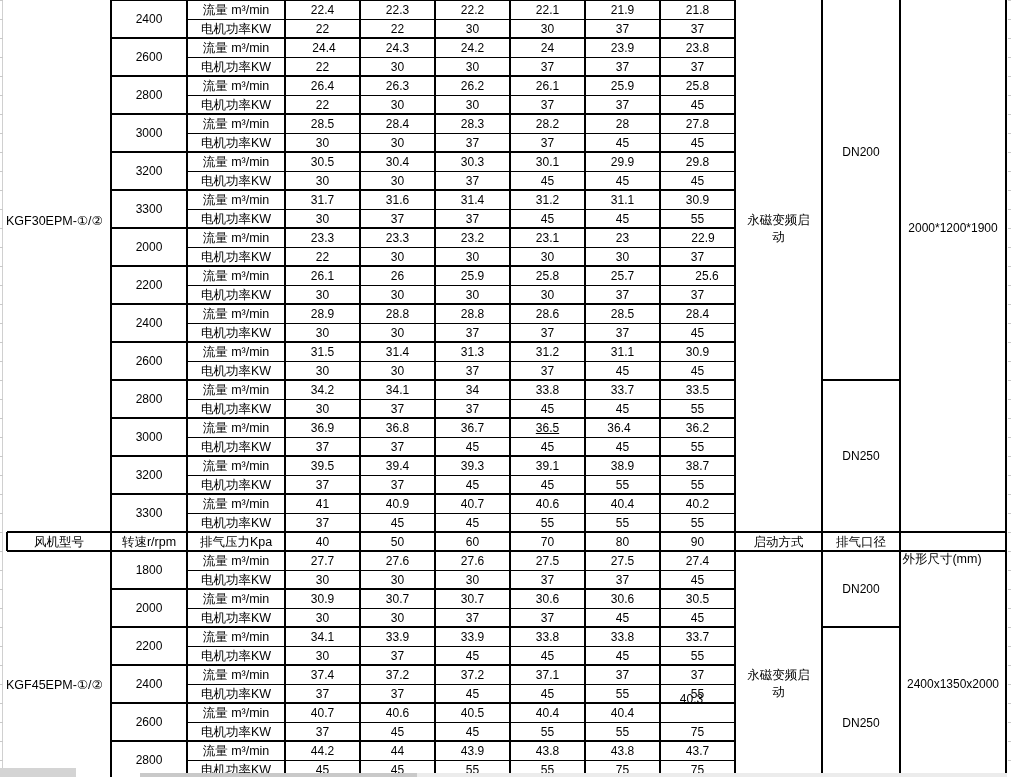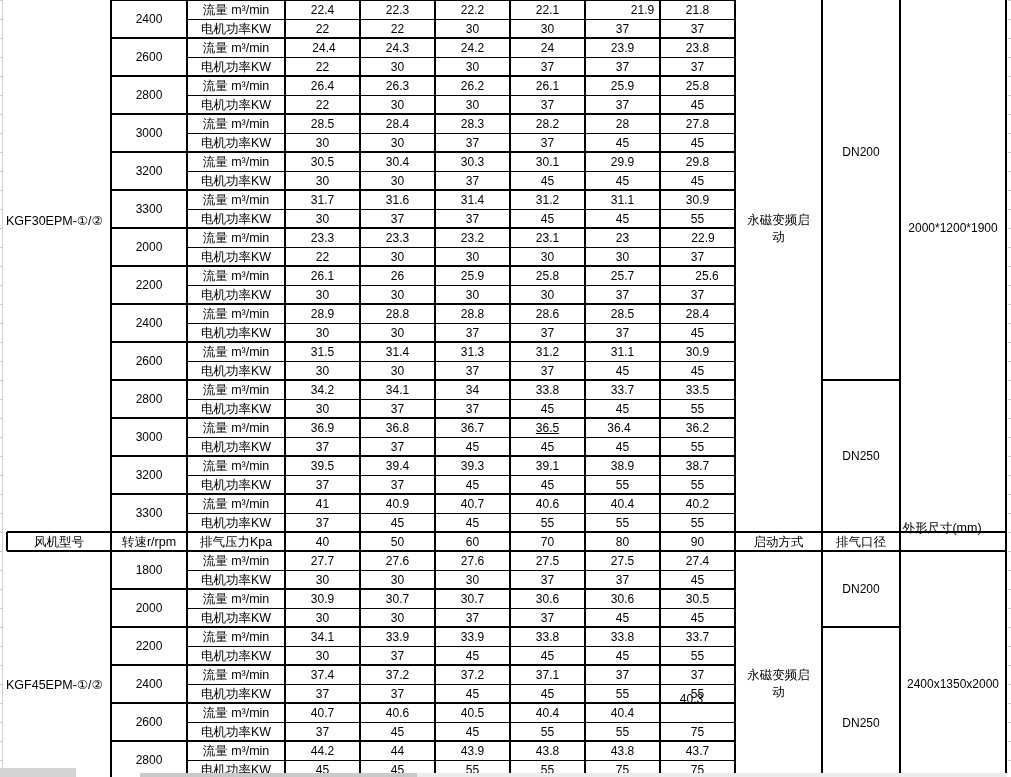--- a/index.html
+++ b/index.html
@@ -56,31 +56,31 @@
       <div class="cell cjk" style="left: 111px; top: 532.5px; width: 76px;">转速r/rpm</div>
       <div class="cell cjk" style="left: 187px; top: 532.5px; width: 98px;">排气压力Kpa</div>
       <div class="cell" style="left: 285px; top: 532.5px; width: 75px;">40</div>
       <div class="cell" style="left: 360px; top: 532.5px; width: 75px;">50</div>
       <div class="cell" style="left: 435px; top: 532.5px; width: 75px;">60</div>
       <div class="cell" style="left: 510px; top: 532.5px; width: 75px;">70</div>
       <div class="cell" style="left: 585px; top: 532.5px; width: 75px;">80</div>
       <div class="cell" style="left: 660px; top: 532.5px; width: 75px;">90</div>
       <div class="cell cjk" style="left: 735px; top: 532.5px; width: 87px;">启动方式</div>
       <div class="cell cjk" style="left: 822px; top: 532.5px; width: 78px;">排气口径</div>
-      <div class="cell cjk" style="left: 900px; top: 519px; width: 84px; text-align: right;">外形尺寸(mm)</div>
+      <div class="cell cjk" style="left: 900px; top: 550px; width: 84px; text-align: right;">外形尺寸(mm)</div>
       <div class="hline" style="left: 111px; top: -1px; width: 624px; height: 2px;"></div>
       <div class="hline" style="left: 187px; top: 19px; width: 548px; height: 1px;"></div>
       <div class="cell" style="left: 111px; top: 10px; width: 76px;">2400</div>
       <div class="cell cjk" style="left: 187px; top: 0.5px; width: 98px;">流量 m³/min</div>
       <div class="cell cjk" style="left: 187px; top: 19.5px; width: 98px;">电机功率KW</div>
       <div class="cell" style="left: 285px; top: 0.5px; width: 75px;">22.4</div>
       <div class="cell" style="left: 360px; top: 0.5px; width: 75px;">22.3</div>
       <div class="cell" style="left: 435px; top: 0.5px; width: 75px;">22.2</div>
       <div class="cell" style="left: 510px; top: 0.5px; width: 75px;">22.1</div>
-      <div class="cell" style="left: 585px; top: 0.5px; width: 75px; margin-left: 20px;">21.9</div>
+      <div class="cell" style="left: 585px; top: 0.5px; width: 75px;">21.9</div>
       <div class="cell" style="left: 660px; top: 0.5px; width: 75px;">21.8</div>
       <div class="cell" style="left: 285px; top: 19.5px; width: 75px;">22</div>
       <div class="cell" style="left: 360px; top: 19.5px; width: 75px;">22</div>
       <div class="cell" style="left: 435px; top: 19.5px; width: 75px;">30</div>
       <div class="cell" style="left: 510px; top: 19.5px; width: 75px;">30</div>
       <div class="cell" style="left: 585px; top: 19.5px; width: 75px;">37</div>
       <div class="cell" style="left: 660px; top: 19.5px; width: 75px;">37</div>
       <div class="hline" style="left: 111px; top: 37px; width: 624px; height: 2px;"></div>
       <div class="hline" style="left: 187px; top: 57px; width: 548px; height: 1px;"></div>
       <div class="cell" style="left: 111px; top: 48px; width: 76px;">2600</div>

